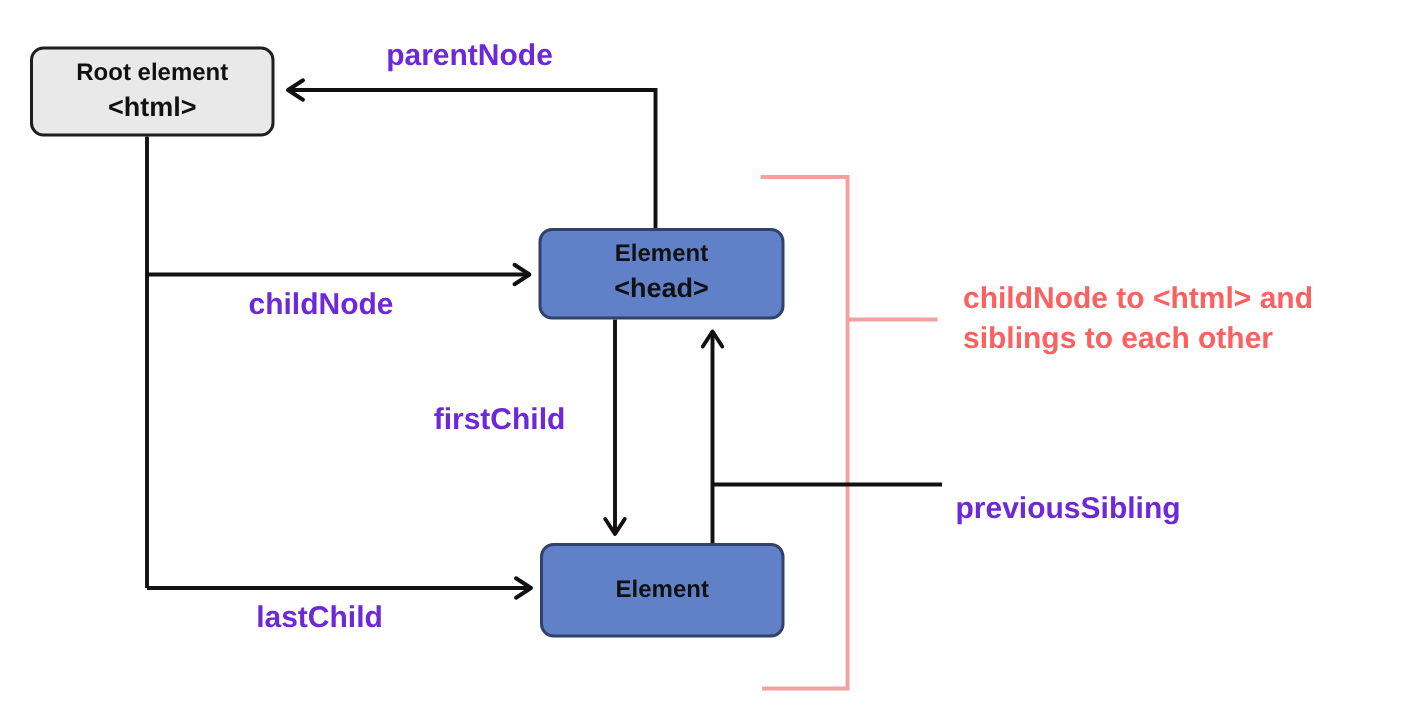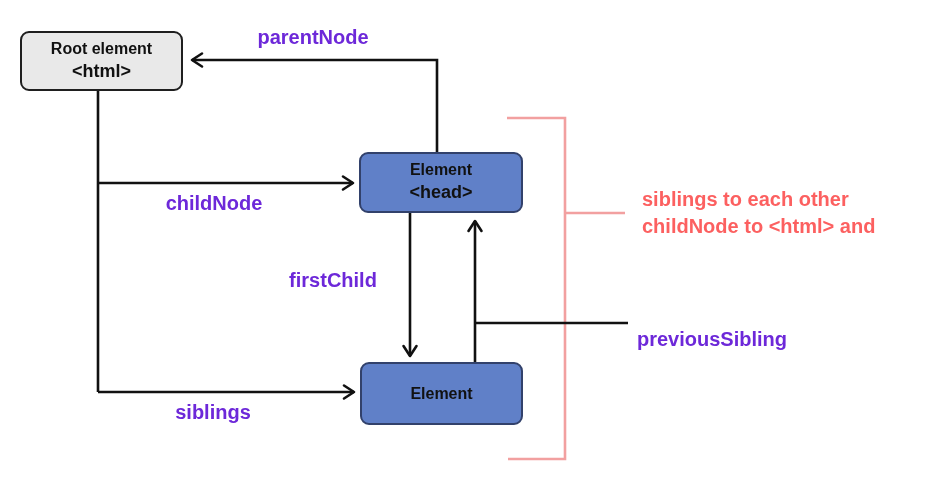--- a/index.html
+++ b/index.html
@@ -120,22 +120,22 @@
   <div class="node node-blue" style="left:360px; top:362px; width:163px; height:63px;">
     <div class="node-label">Element</div>
   </div>
 
   <div class="edge-label centered" style="left:313px; top:26px;">parentNode</div>
 
   <div class="edge-label centered" style="left:214px; top:192px;">childNode</div>
 
   <div class="edge-label centered" style="left:333px; top:269px;">firstChild</div>
 
-  <div class="edge-label centered" style="left:213px; top:401px;">siblings</div>
+  <div class="edge-label centered" style="left:213px; top:401px;">lastChild</div>
 
   <div class="edge-label" style="left:637px; top:328px;">previousSibling</div>
 
   <div class="annotation">
+    <div>childNode to &lt;html&gt; and</div>
     <div>siblings to each other</div>
-    <div>childNode to &lt;html&gt; and</div>
   </div>
 
 </div>
 
 </body></html>

